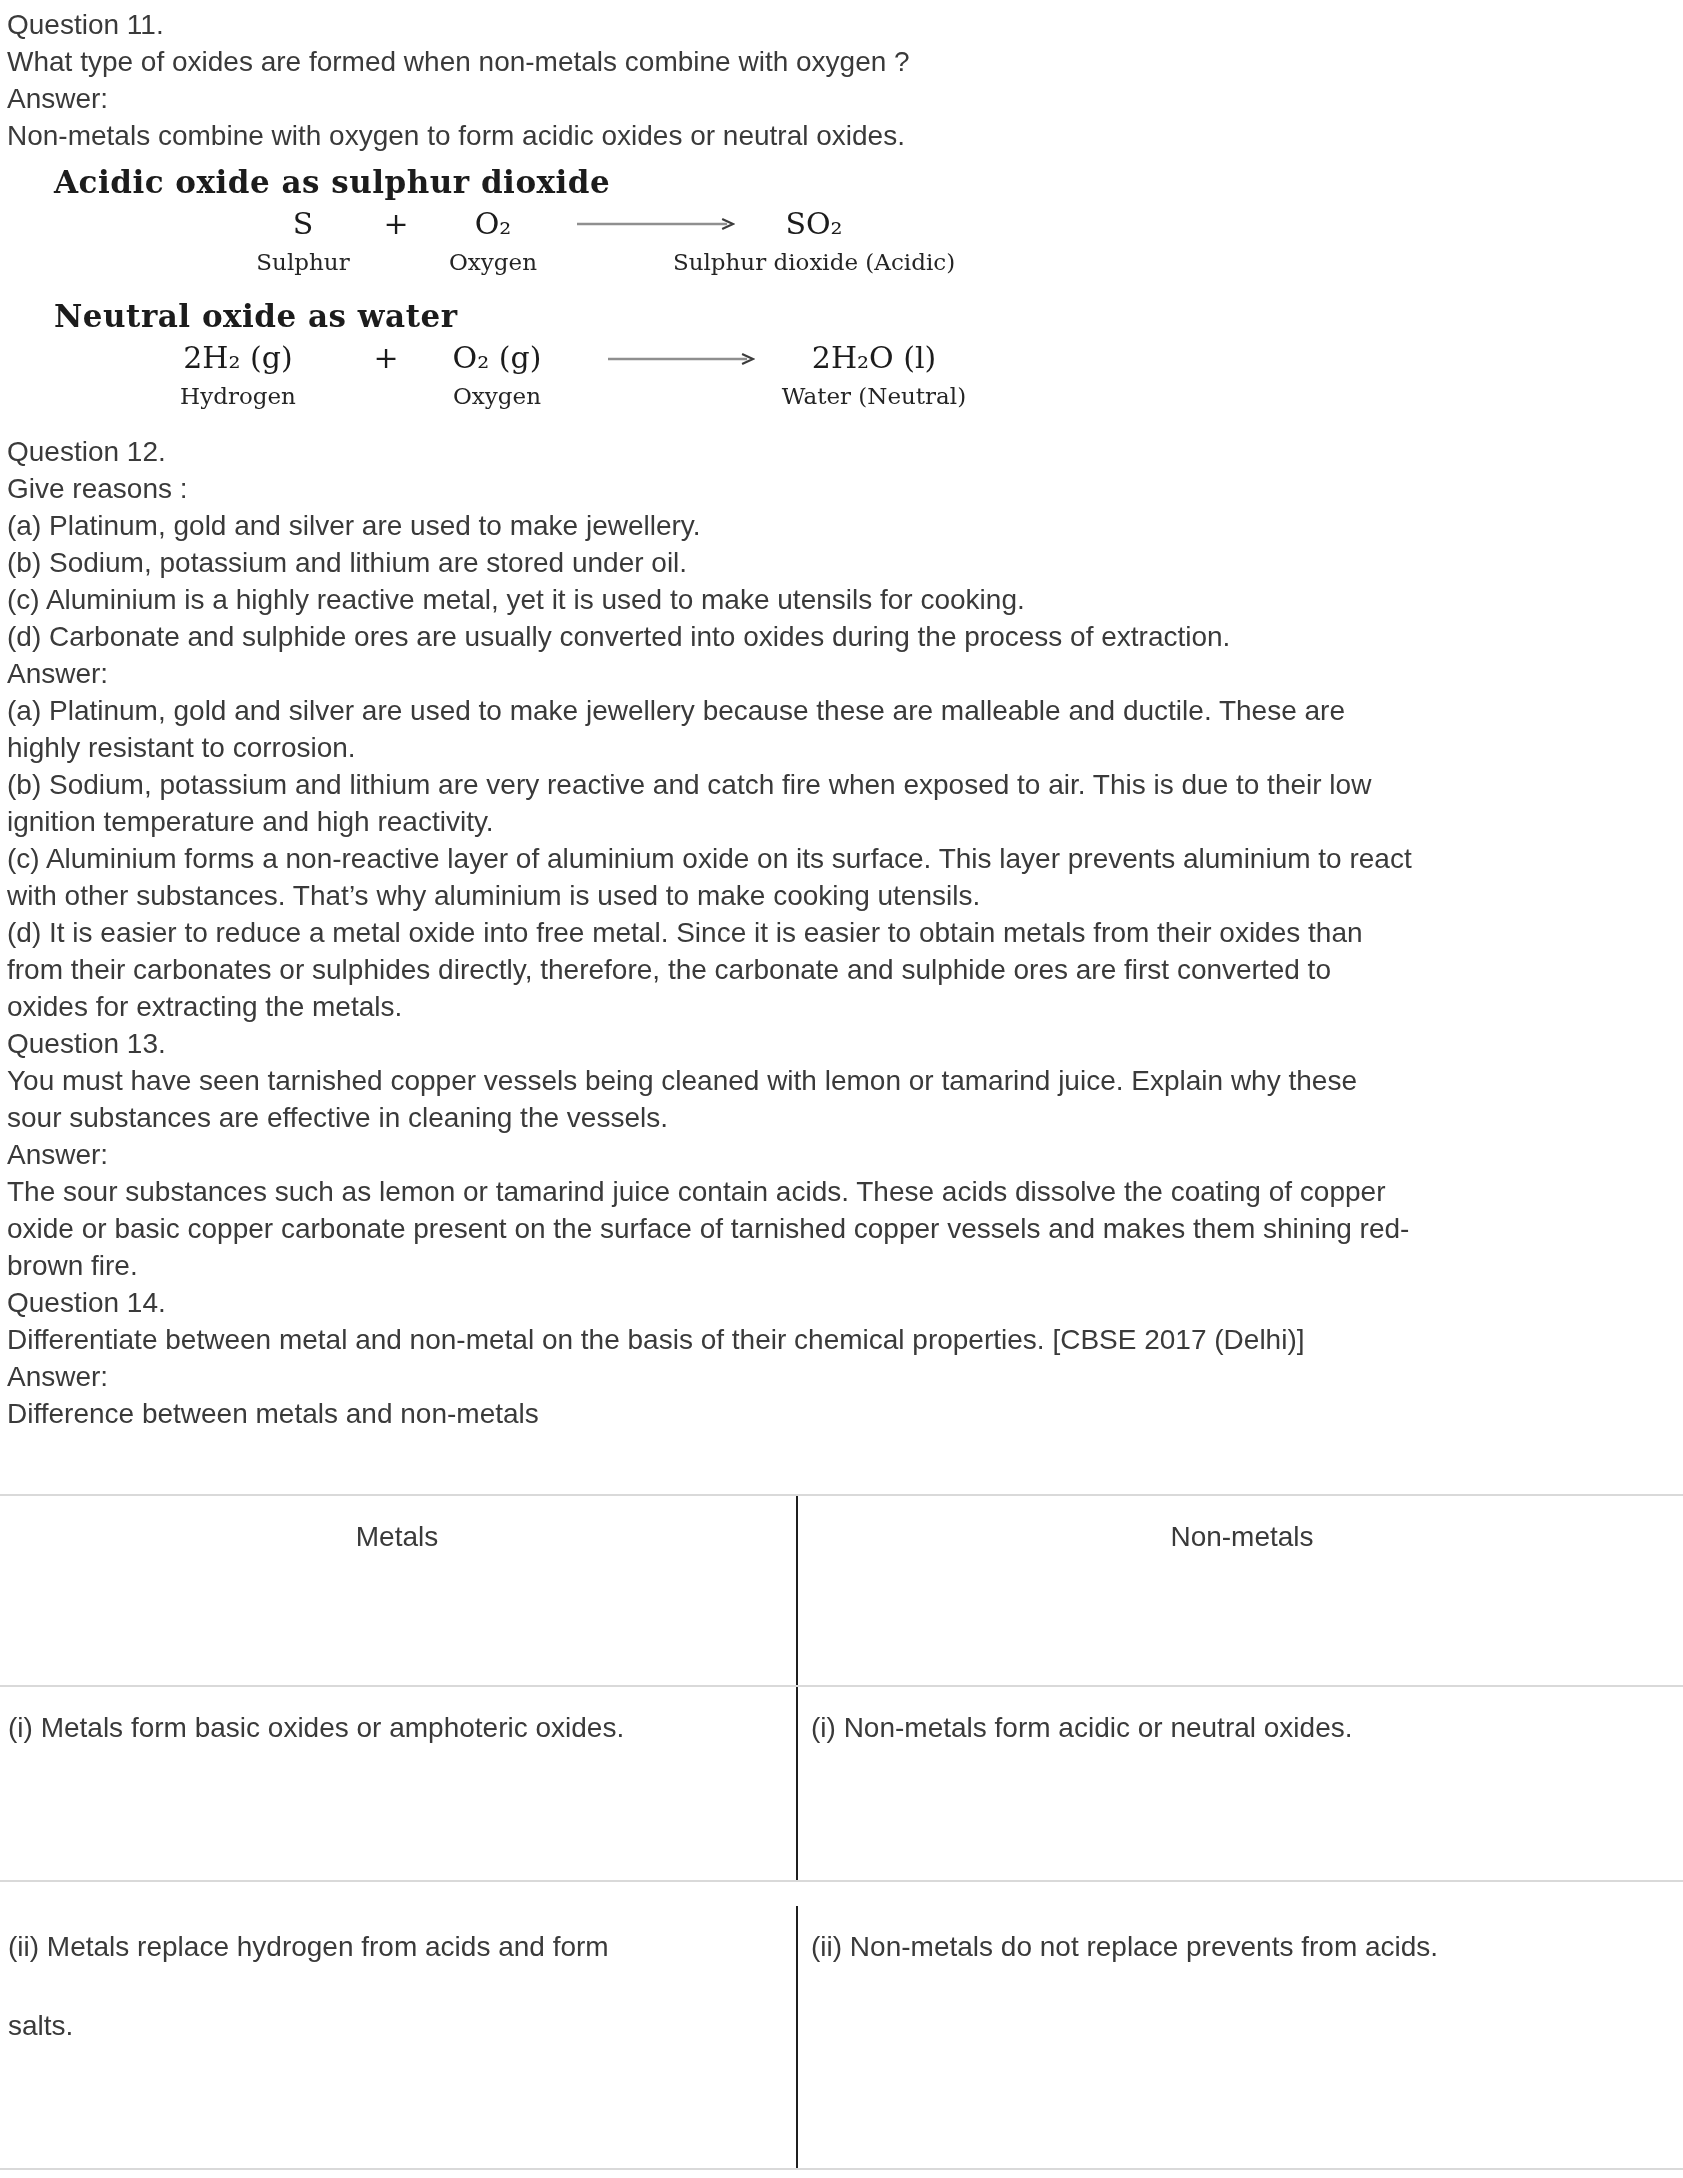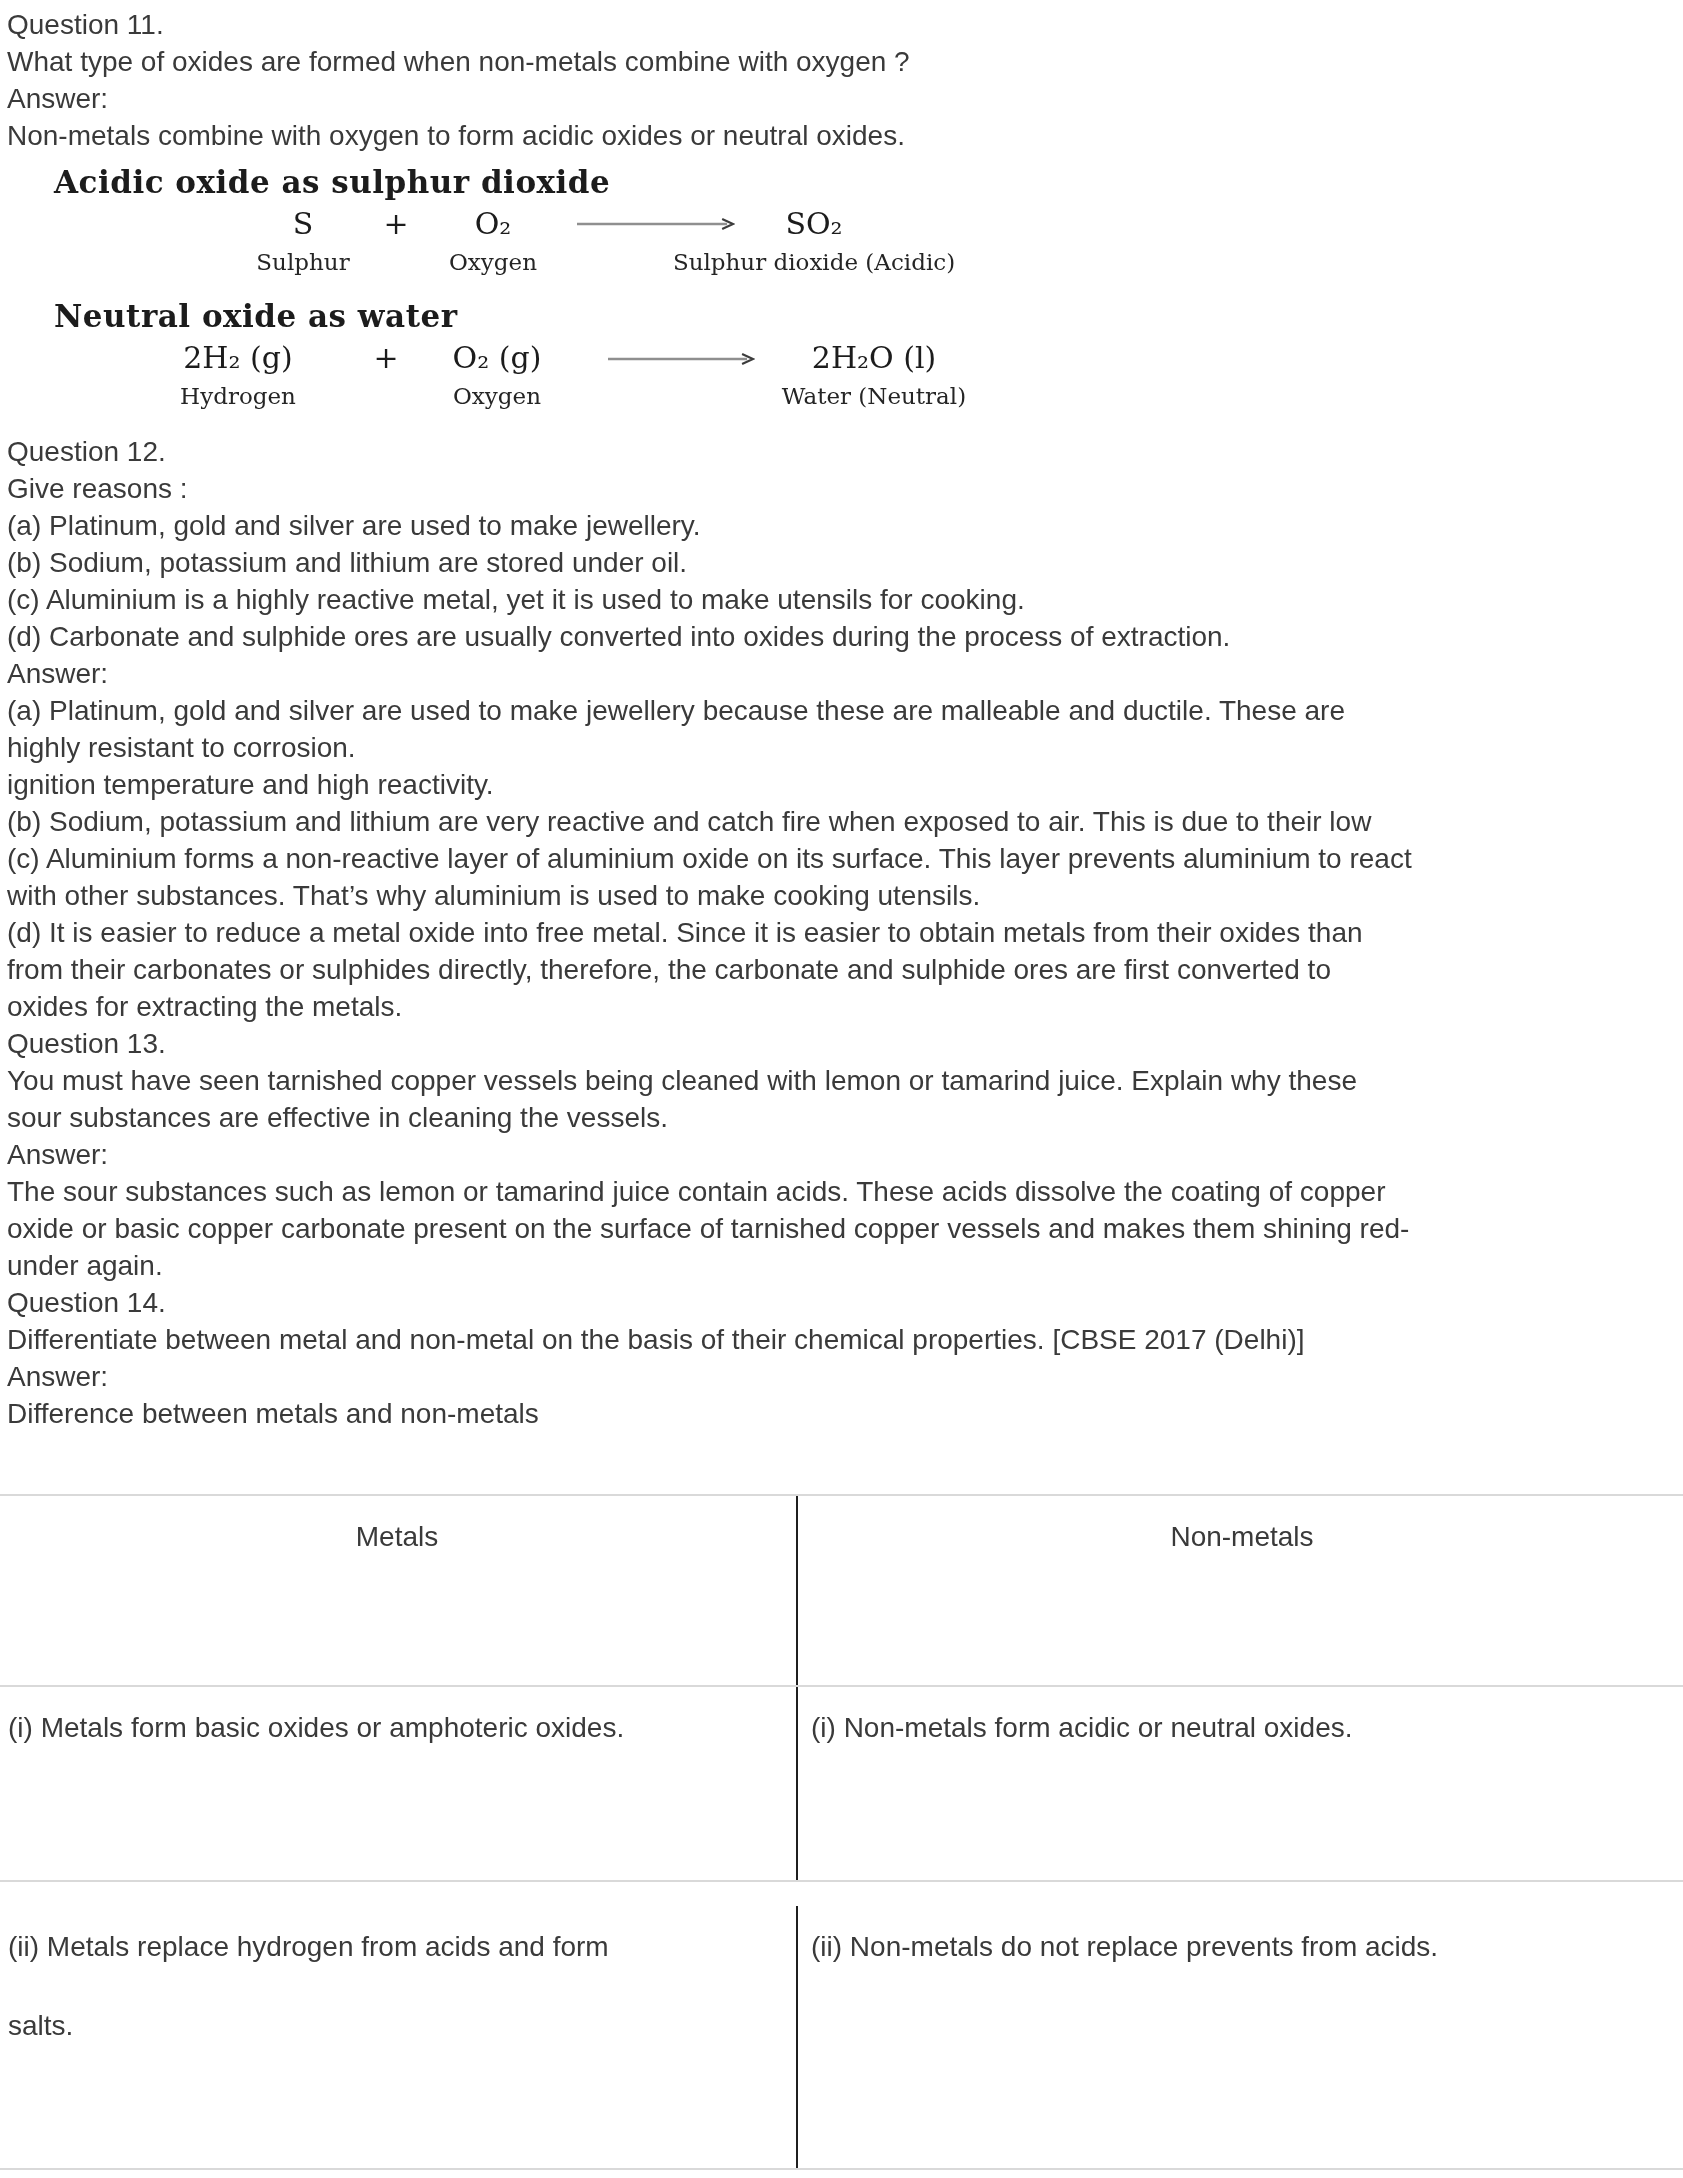--- a/index.html
+++ b/index.html
@@ -147,34 +147,34 @@
 
   <div class="line">Question 12.</div>
       <div class="line">Give reasons :</div>
       <div class="line">(a) Platinum, gold and silver are used to make jewellery.</div>
       <div class="line">(b) Sodium, potassium and lithium are stored under oil.</div>
       <div class="line">(c) Aluminium is a highly reactive metal, yet it is used to make utensils for cooking.</div>
       <div class="line">(d) Carbonate and sulphide ores are usually converted into oxides during the process of extraction.</div>
       <div class="line">Answer:</div>
       <div class="line">(a) Platinum, gold and silver are used to make jewellery because these are malleable and ductile. These are</div>
       <div class="line">highly resistant to corrosion.</div>
+      <div class="line">(b) Sodium, potassium and lithium are very reactive and catch fire when exposed to air. This is due to their low</div>
       <div class="line">ignition temperature and high reactivity.</div>
-      <div class="line">(b) Sodium, potassium and lithium are very reactive and catch fire when exposed to air. This is due to their low</div>
       <div class="line">(c) Aluminium forms a non-reactive layer of aluminium oxide on its surface. This layer prevents aluminium to react</div>
       <div class="line">with other substances. That’s why aluminium is used to make cooking utensils.</div>
       <div class="line">(d) It is easier to reduce a metal oxide into free metal. Since it is easier to obtain metals from their oxides than</div>
       <div class="line">from their carbonates or sulphides directly, therefore, the carbonate and sulphide ores are first converted to</div>
       <div class="line">oxides for extracting the metals.</div>
       <div class="line">Question 13.</div>
       <div class="line">You must have seen tarnished copper vessels being cleaned with lemon or tamarind juice. Explain why these</div>
       <div class="line">sour substances are effective in cleaning the vessels.</div>
       <div class="line">Answer:</div>
       <div class="line">The sour substances such as lemon or tamarind juice contain acids. These acids dissolve the coating of copper</div>
       <div class="line">oxide or basic copper carbonate present on the surface of tarnished copper vessels and makes them shining red-</div>
-      <div class="line">under again.</div>
+      <div class="line">brown fire.</div>
       <div class="line">Question 14.</div>
       <div class="line">Differentiate between metal and non-metal on the basis of their chemical properties. [CBSE 2017 (Delhi)]</div>
       <div class="line">Answer:</div>
       <div class="line">Difference between metals and non-metals</div>
     </div>
 
   <div class="cmp-table">
     <div class="t-row t-header">
       <div class="t-cell t-cell-left">
         <div class="line">Metals</div>

